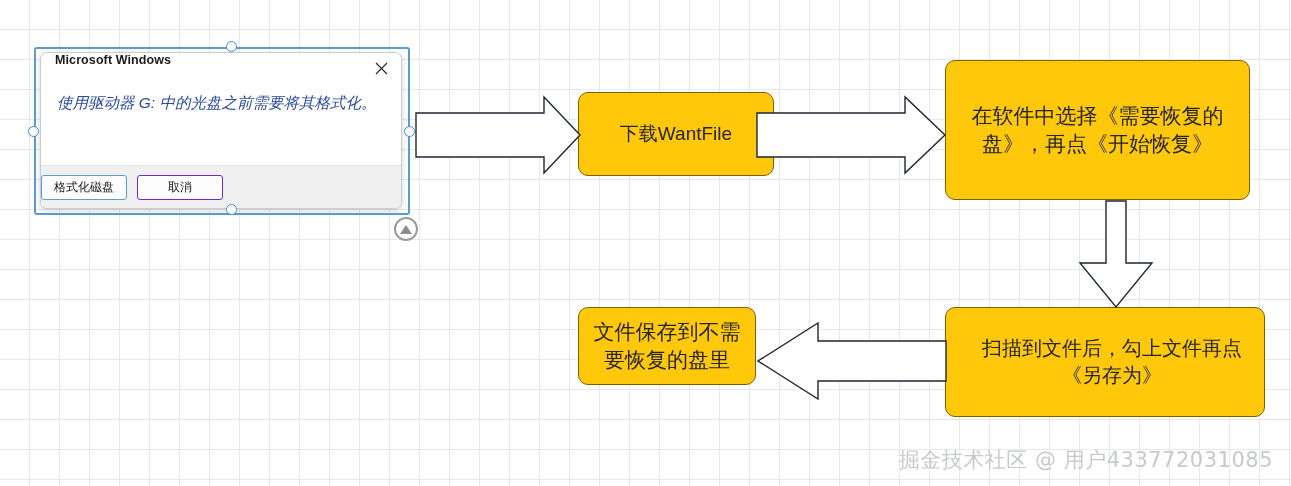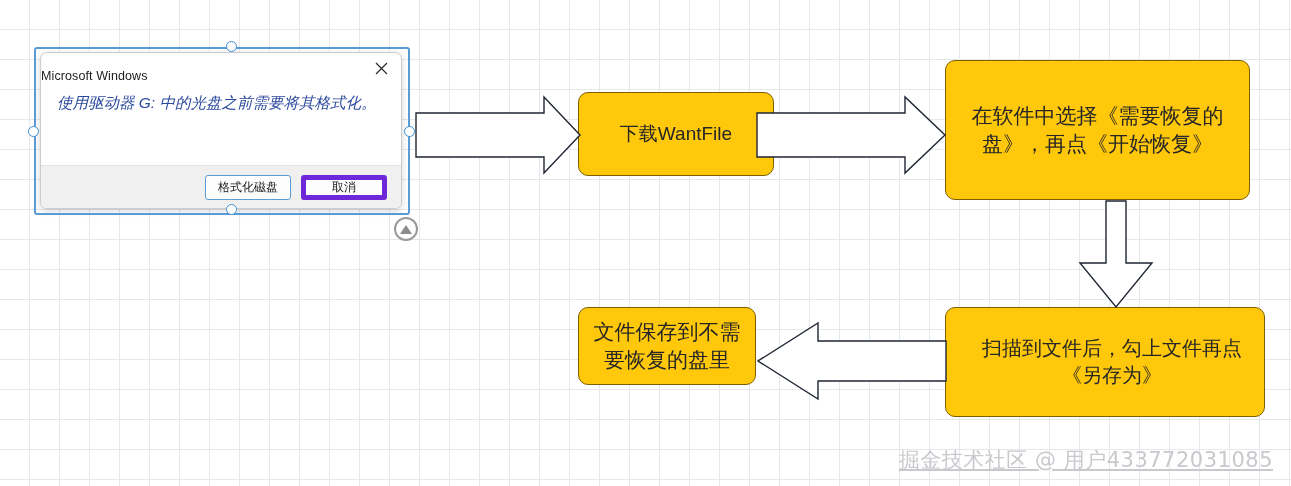--- a/index.html
+++ b/index.html
@@ -65,22 +65,23 @@
     border: 1px solid #c9ccd1;
     border-radius: 7px;
     box-shadow: 0 2px 7px rgba(0,0,0,0.16);
     overflow: hidden;
     font-family: "Liberation Sans", "DejaVu Sans", sans-serif;
   }
   #dialog-titlebar {
     position: relative;
     height: 30px;
     display: flex;
-    align-items: flex-end;
-    padding-left: 0;
+    align-items: flex-start;
+    padding-left: 14px;
+    font-weight: bold;
   }
   #dialog-title {
     font-size: 12.5px;
     color: #1b1b1b;
     letter-spacing: 0.1px;
   }
   #dialog-close {
     position: absolute;
     right: 0;
     top: 0;
@@ -111,31 +112,30 @@
     margin: 14px 0 0 0;
   }
   #dialog-footer {
     position: absolute;
     left: 0; right: 0; bottom: 0;
     height: 43px;
     background: #f0f0f0;
     border-top: 1px solid #e2e2e2;
     display: flex;
     align-items: center;
-    justify-content: flex-end;
     gap: 10px;
     padding-right: 14px;
     box-sizing: border-box;
   }
   .dlg-btn {
     min-width: 86px;
     height: 25px;
     box-sizing: border-box;
     background: #fdfdfd;
-    border: 5px solid #6d28d9;
+    border: 1px solid #6d28d9;
     border-radius: 3px;
     font-size: 12px;
     color: #1b1b1b;
     display: flex;
     align-items: center;
     justify-content: center;
     cursor: pointer;
     font-family: "Liberation Sans", "DejaVu Sans", sans-serif;
   }
   .dlg-btn.default {
@@ -190,21 +190,20 @@
   
   #watermark {
     position: absolute;
     right: 18px;
     bottom: 12px;
     font-size: 21px;
     color: #c7c9cc;
     font-family: "DejaVu Sans", "Liberation Sans", sans-serif;
     white-space: nowrap;
     letter-spacing: 0.5px;
-    text-decoration: underline;
   }
 </style>
 </head>
 <body>
 
 <div id="canvas">
 
   <div class="fc-box" id="box-download" style="left: 578px; top: 92px; width: 196px; height: 84px; font-size: 19px; background-color: rgb(255, 200, 10); border-color: rgb(127, 96, 0); color: rgb(38, 38, 38);">
     <span>下载WantFile</span>
   </div>

